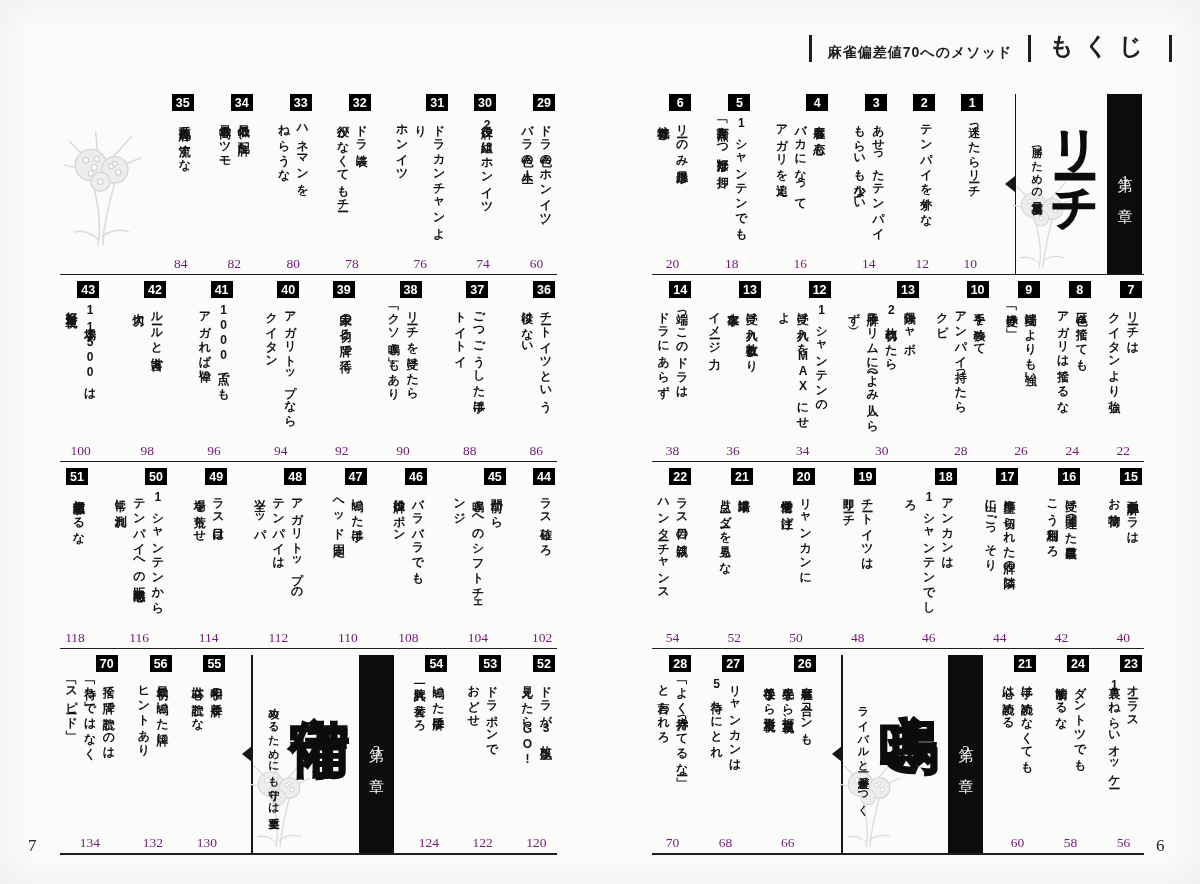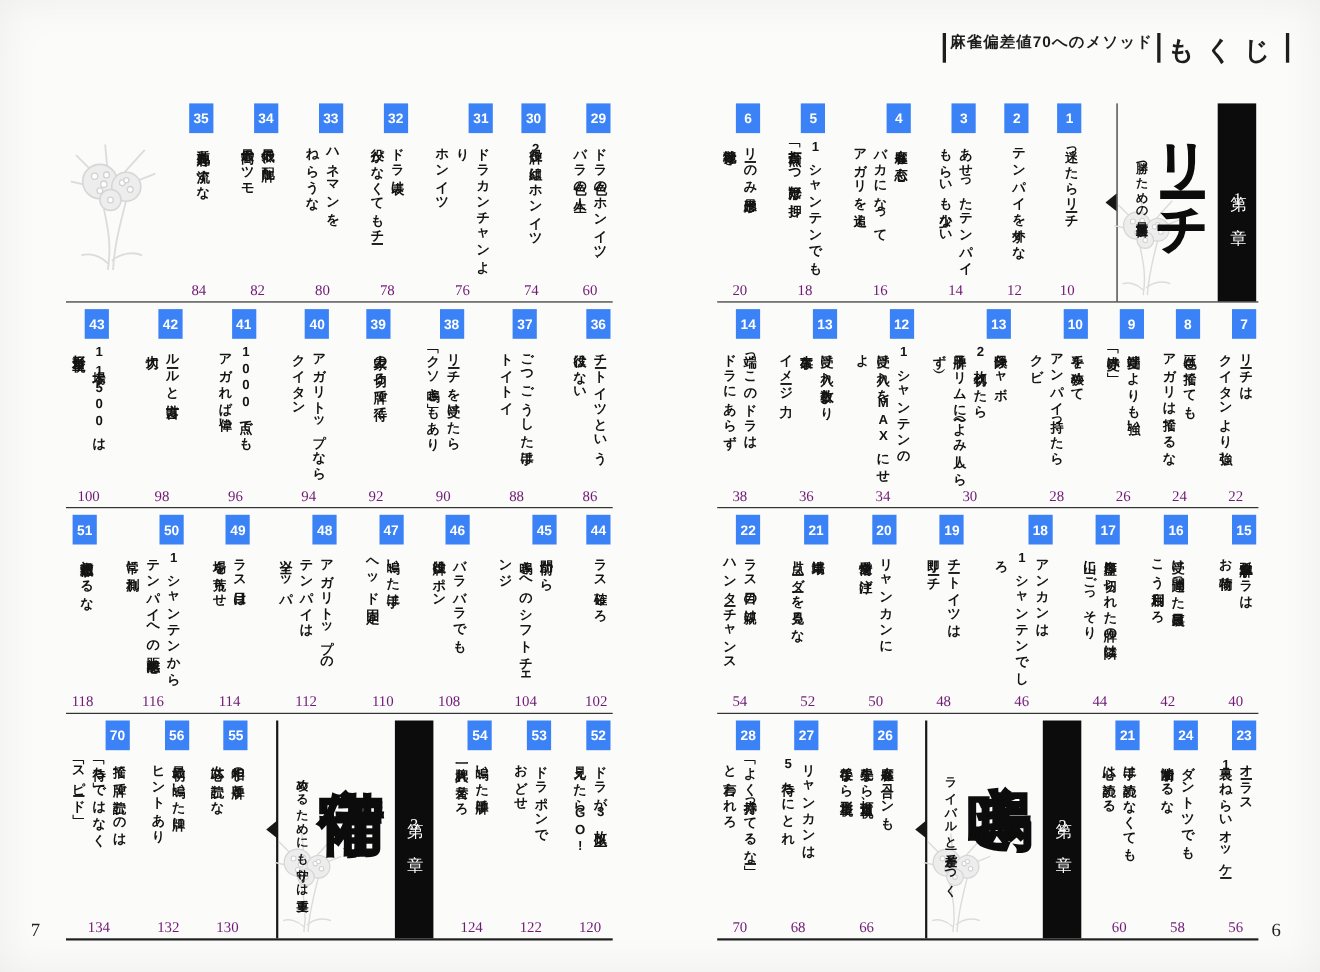--- a/index.html
+++ b/index.html
@@ -4,38 +4,38 @@
 <title>もくじ</title>
 <style>
   html,body{margin:0;padding:0;}
   body{
     width:1200px;height:884px;position:relative;overflow:hidden;
     background:#fbfbfa;color:#1a1a1a;
     font-family:"Liberation Sans","DejaVu Sans",sans-serif;
     box-shadow:inset 0 0 40px rgba(0,0,0,0.06);
   }
   
-  .header{position:absolute;top:30px;right:28px;display:flex;align-items:flex-start;gap:4px;}
+  .header{position:absolute;top:30px;right:28px;display:flex;align-items:flex-end;gap:16px;}
   .hbar{width:3px;height:27px;background:#1d1d1d;}
   .book-title{font-size:14px;font-weight:700;letter-spacing:1px;color:#1d1d1d;}
   .mokuji{font-size:24px;font-weight:800;letter-spacing:10px;color:#1d1d1d;padding-left:2px;}
   
   .page{position:absolute;top:88px;}
   .page-right{left:652px;width:492px;}
   .page-left{left:60px;width:497px;}
   .toc-row{
     display:flex;flex-direction:row-reverse;justify-content:space-between;
     align-items:stretch;height:187px;border-bottom:1.5px solid #1f1f1f;
     padding:6px 2px 0 2px;box-sizing:border-box;position:relative;
   }
   .toc-row:last-child{height:206px;border-bottom-width:2.5px;}
   
   .entry{position:relative;display:flex;flex-direction:column;align-items:flex-end;min-width:26px;}
   .numbox{
-    width:22px;height:27px;background:#3b82f6;color:#fff;
+    width:22px;height:17px;background:#000000;color:#fff;
     font-size:12.5px;font-weight:800;display:flex;align-items:center;justify-content:center;
     margin-bottom:5px;flex:0 0 auto;
   }
   .vtitle{
     writing-mode:vertical-rl;text-orientation:upright;white-space:pre-line;
     font-size:12px;font-weight:800;letter-spacing:1px;line-height:1.55;color:#141414;
     height:calc(100% - 50px);overflow:hidden;
   }
   .pagenum{
     position:absolute;bottom:2px;left:50%;transform:translateX(-50%);

